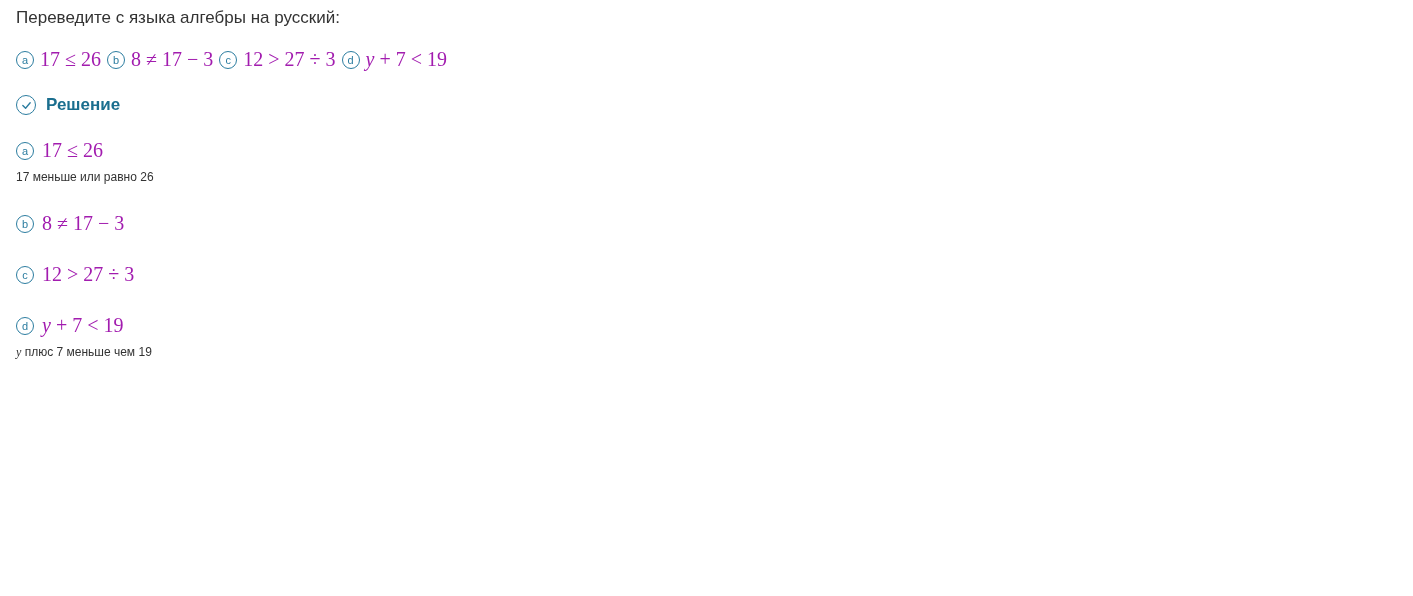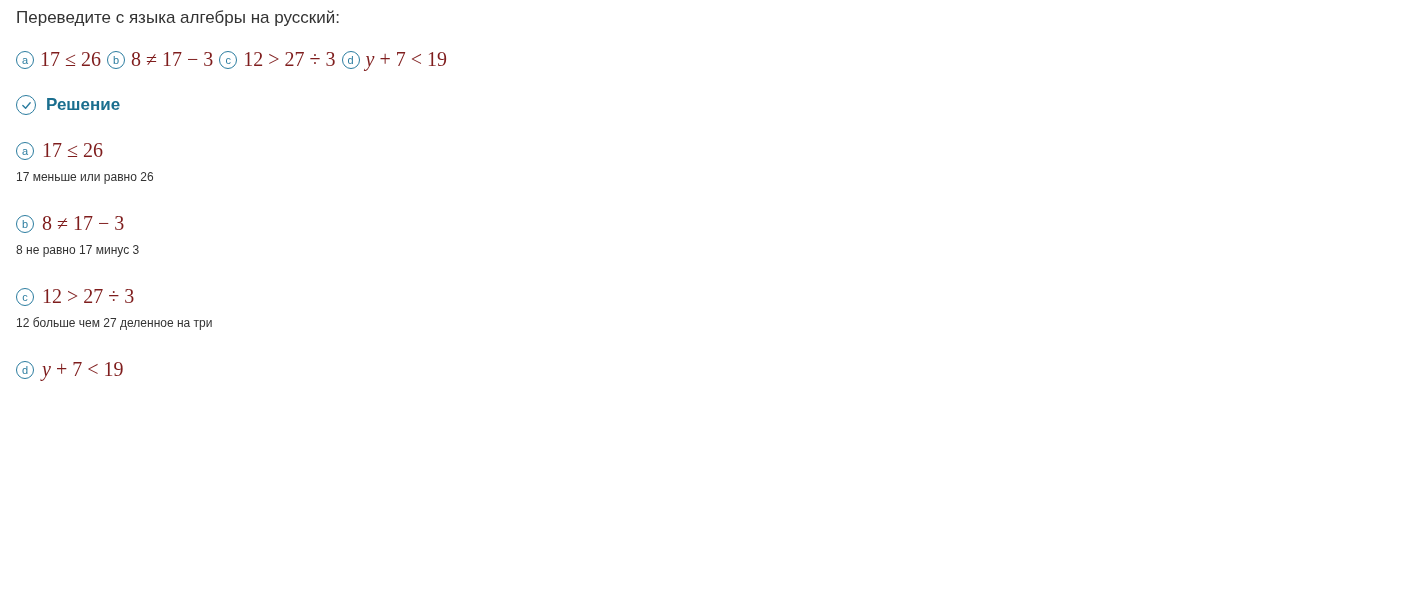--- a/index.html
+++ b/index.html
@@ -36,21 +36,21 @@
       border: 1px solid #2c7da0;
       border-radius: 50%;
       color: #2c7da0;
       font-size: 11px;
       font-family: Arial, sans-serif;
       flex-shrink: 0;
     }
     .math {
       font-family: 'Times New Roman', Times, serif;
       font-size: 20px;
-      color: #7f1d1d;
+      color: #a21caf;
     }
     .math .var {
       font-style: italic;
     }
     .solution-header {
       display: flex;
       align-items: center;
       gap: 10px;
       margin-bottom: 24px;
     }
@@ -123,29 +123,28 @@
     <span class="math">17 ≤ 26</span>
   </div>
   <div class="solution-text">17 меньше или равно 26</div>
 </div>
 
 <div class="solution-item">
   <div class="item-header">
     <span class="marker">b</span>
     <span class="math">8 ≠ 17 − 3</span>
   </div>
-  <div class="solution-text">8 не равно 17 минус 3</div>
 </div>
 
 <div class="solution-item">
   <div class="item-header">
     <span class="marker">c</span>
     <span class="math">12 &gt; 27 ÷ 3</span>
   </div>
-  <div class="solution-text">12 больше чем 27 деленное на три</div>
 </div>
 
 <div class="solution-item">
   <div class="item-header">
     <span class="marker">d</span>
     <span class="math"><span class="var">y</span><span> + 7 &lt; 19</span></span>
   </div>
+  <div class="solution-text"><span class="var">y</span><span> плюс 7 меньше чем 19</span></div>
 </div>
 
 </body></html>

